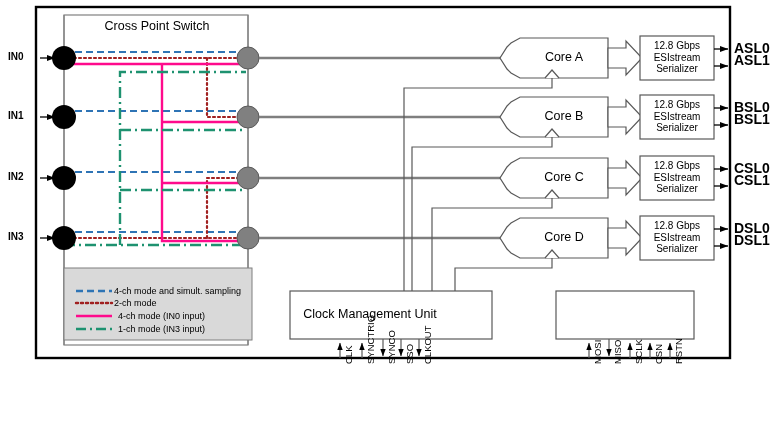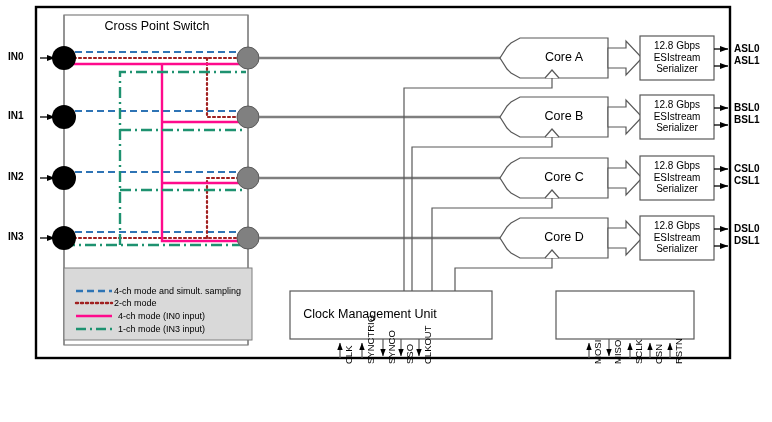--- a/index.html
+++ b/index.html
@@ -12,21 +12,21 @@
   .lbl{position:absolute;font-size:10.5px;color:#000;white-space:nowrap;line-height:1;}
 
   
   .cps-title{font-size:12.5px;}
   .core-lbl{font-size:12.5px;}
   .ser-lbl{font-size:10px;text-align:center;line-height:11.5px;}
   .unit-lbl{font-size:12.5px;}
   .legend-title{font-size:9.5px;}
   .legend-item{font-size:9px;}
   .pin-lbl{font-size:9.5px;transform-origin:0 0;}
-  .out-lbl{font-size:10px;font-weight:bold;line-height:11.5px;}
+  .out-lbl{font-size:14px;font-weight:bold;line-height:11.5px;}
   .in-lbl{font-size:10px;font-weight:bold;}
 </style>
 </head>
 <body>
 
 <div id="root">
 
   <svg class="svgroot" viewBox="0 0 772 422">
     <defs>
       <marker id="arr" markerWidth="7" markerHeight="7" refX="6.2" refY="3" orient="auto">

